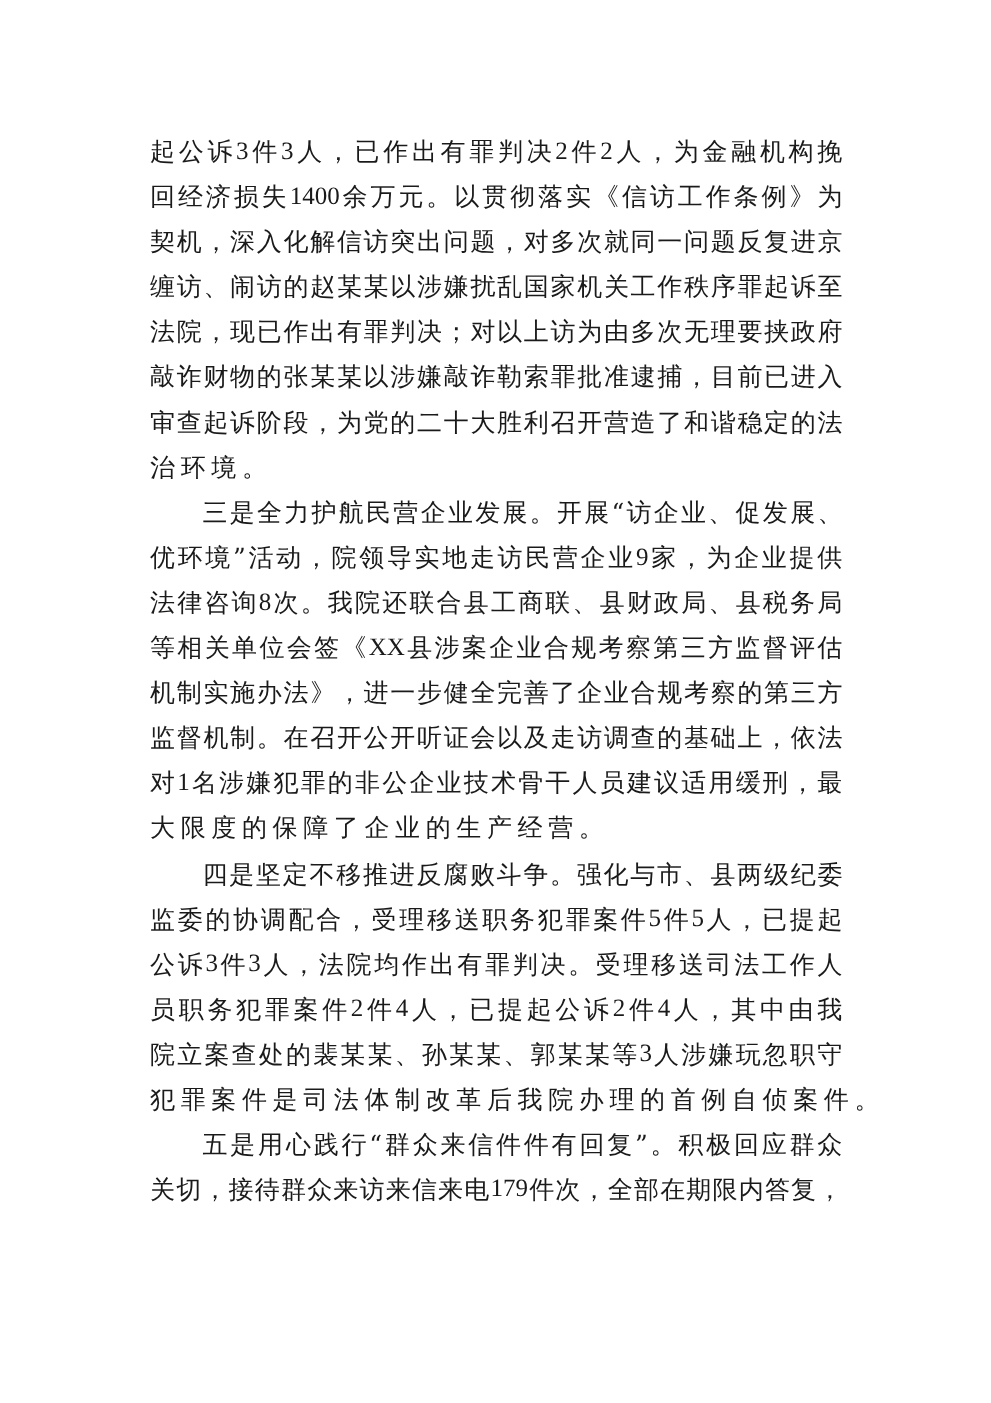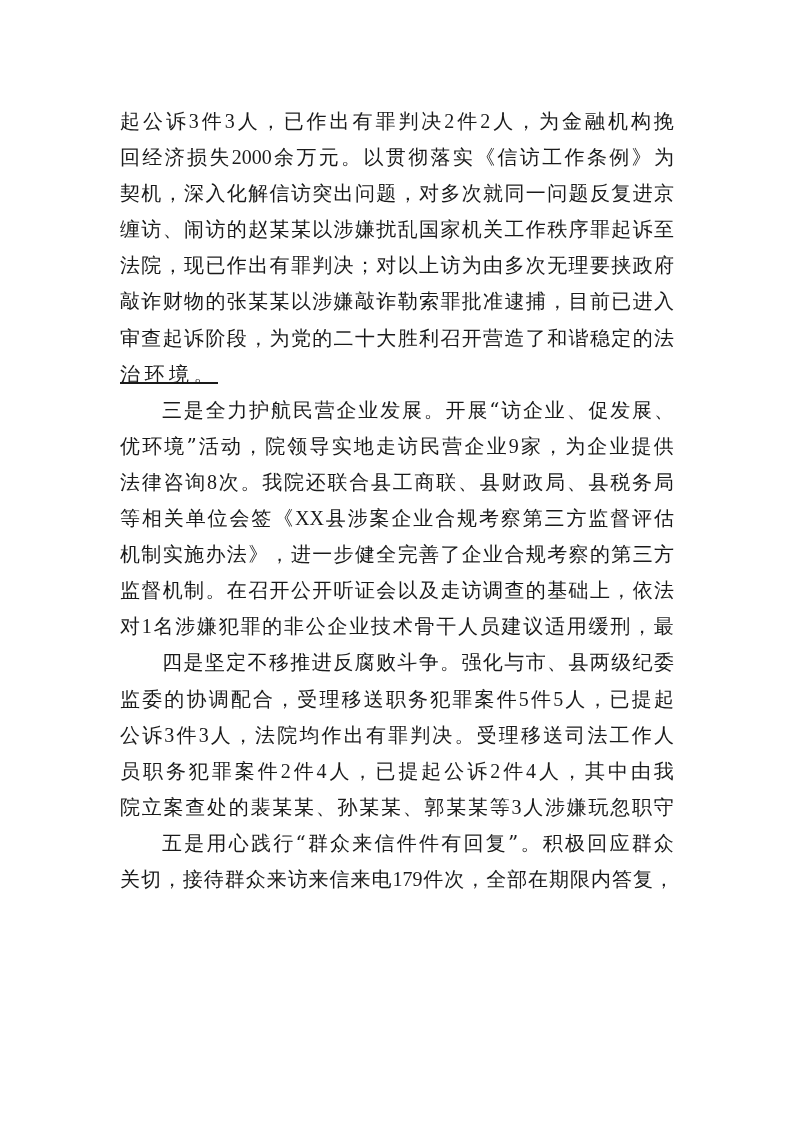--- a/index.html
+++ b/index.html
@@ -6,21 +6,21 @@
   body { width: 793px; height: 1122px; position: relative; overflow: hidden; }
   .page {
     position: absolute; left: 120px; top: 103px; width: 554px;
     font-family: "DejaVu Serif", "Liberation Serif", serif;
     color: #1a1a1a; font-size: 20px;
   }
   .line {
     height: 36.1px; line-height: 36.1px; white-space: nowrap;
     text-align: justify; text-align-last: justify;
   }
-  .line.last { text-align-last: left; letter-spacing: 4.5px; text-decoration: underline; }
+  .line.last { text-align-last: left; letter-spacing: 4.5px; }
   .line.indent { padding-left: 42px; }
 </style>
 </head>
 <body>
 
 <div class="page">
   <div>
     <div class="line">
         <span style="display: flex; justify-content: space-between; width: 100%;">
           <span>起</span>
@@ -51,21 +51,21 @@
           <span>挽</span>
         </span>
       </div>
     <div class="line">
         <span style="display: flex; justify-content: space-between; width: 100%;">
           <span>回</span>
           <span>经</span>
           <span>济</span>
           <span>损</span>
           <span>失</span>
-          <span style="font-family: &quot;Liberation Serif&quot;, serif;">2000</span>
+          <span style="font-family: &quot;Liberation Serif&quot;, serif;">1400</span>
           <span>余</span>
           <span>万</span>
           <span>元</span>
           <span>。</span>
           <span>以</span>
           <span>贯</span>
           <span>彻</span>
           <span>落</span>
           <span>实</span>
           <span>《</span>
@@ -432,20 +432,21 @@
           <span>建</span>
           <span>议</span>
           <span>适</span>
           <span>用</span>
           <span>缓</span>
           <span>刑</span>
           <span>，</span>
           <span>最</span>
         </span>
       </div>
+    <div class="line last">大限度的保障了企业的生产经营。</div>
   </div>
   <div>
     <div class="line indent">
         <span style="display: flex; justify-content: space-between; width: 100%;">
           <span>四</span>
           <span>是</span>
           <span>坚</span>
           <span>定</span>
           <span>不</span>
           <span>移</span>
@@ -582,20 +583,21 @@
           <span style="font-family: &quot;Liberation Serif&quot;, serif;">3</span>
           <span>人</span>
           <span>涉</span>
           <span>嫌</span>
           <span>玩</span>
           <span>忽</span>
           <span>职</span>
           <span>守</span>
         </span>
       </div>
+    <div class="line last">犯罪案件是司法体制改革后我院办理的首例自侦案件。</div>
   </div>
   <div>
     <div class="line indent">
         <span style="display: flex; justify-content: space-between; width: 100%;">
           <span>五</span>
           <span>是</span>
           <span>用</span>
           <span>心</span>
           <span>践</span>
           <span>行</span>

